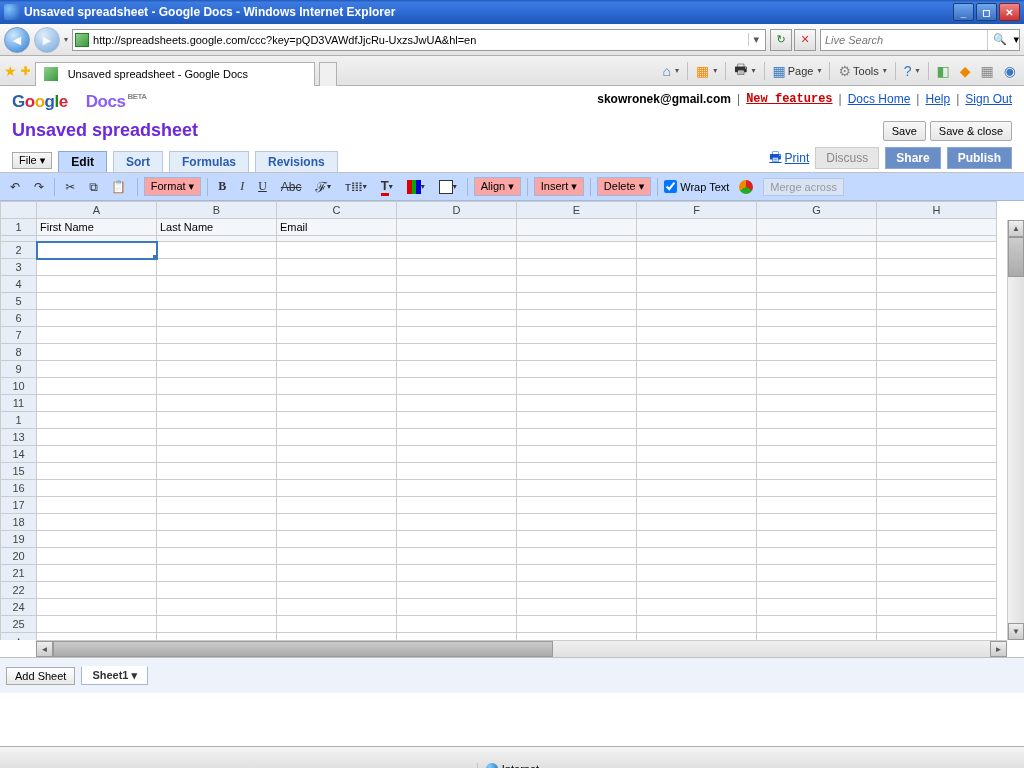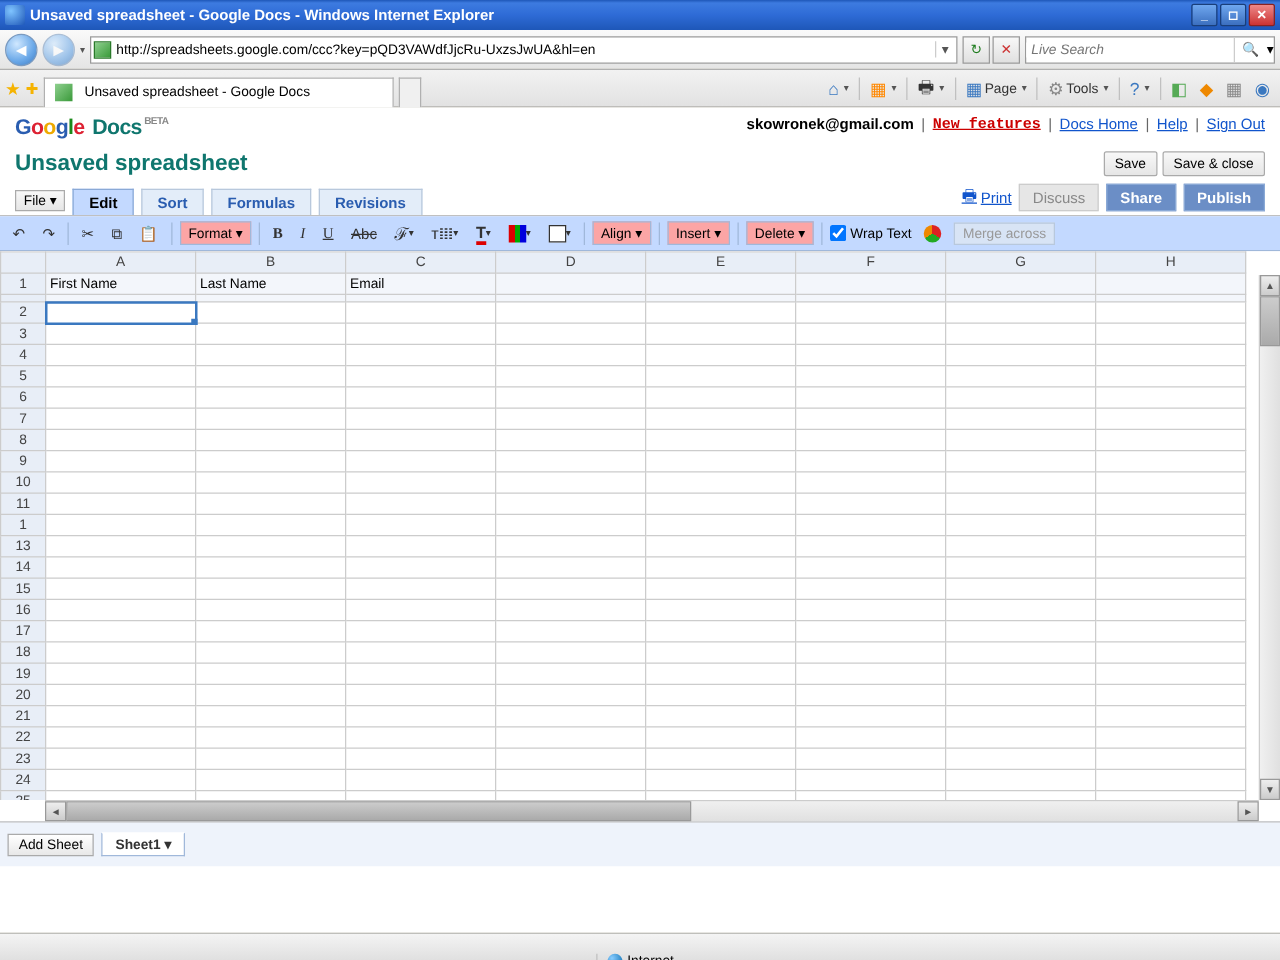--- a/index.html
+++ b/index.html
@@ -36,31 +36,31 @@
 .ie-tools .sep { width: 1px; height: 18px; background: #c0c0c0; margin: 0 2px; }
 .glyph { font-size: 14px; }
 .dd2::after { content: "▾"; font-size: 8px; margin-left: 2px; color: #555; }
 
 
 .content { background: #fff; height: calc(768px - 24px - 32px - 30px - 22px); overflow: hidden; position: relative; }
 
 .gd-header { padding: 6px 12px 4px; display: flex; align-items: flex-start; }
 .gd-logo { font-size: 17px; font-weight: bold; letter-spacing: -0.5px; }
 .gd-logo .g1{color:#2a5db0}.gd-logo .g2{color:#d23;}.gd-logo .g3{color:#eeaa00}.gd-logo .g4{color:#2a5db0}.gd-logo .g5{color:#1a8a1a}.gd-logo .g6{color:#d23}
-.gd-logo .docs{ color:#0f766e; margin-left:2px;text-align:center; }
+.gd-logo .docs{ color:#8b5cf6; margin-left:14px;text-align:center; }
 .gd-logo .beta{ font-size:8px; color:#888; vertical-align: top; margin-left:2px;}
 .gd-links { margin-left: auto; font-size: 12px; display: flex; align-items: center; gap: 6px; }
 .gd-links a { text-decoration: underline; }
 .gd-links .pipe { color: #666; }
 .lnk-blue { color: #1155cc; }
 .lnk-red { color: #c00; font-family: Liberation Mono, monospace; }
 .bold { font-weight: bold; }
 
 .gd-title-row { padding: 4px 12px 8px; display: flex; align-items: center; }
-.gd-title { font-size: 18px; font-weight: bold; color: #0f766e; }
+.gd-title { font-size: 18px; font-weight: bold; color: #6d28d9; }
 .gd-savebtns { margin-left: auto; display: flex; gap: 4px; }
 .btn { background: linear-gradient(#f8f8f8,#e6e6e6); border: 1px solid #aaa; padding: 3px 8px; font-size: 11px; border-radius: 2px; cursor: pointer; }
 
 
 .gd-tabs { display: flex; align-items: flex-end; padding: 0 12px; gap: 6px; border-bottom: 1px solid #c0c0c0; height: 24px; }
 .filebtn { background: linear-gradient(#f8f8f8,#e6e6e6); border: 1px solid #aaa; padding: 1px 6px; font-size: 11px; margin-bottom: 3px; }
 .gtab { background: #e3edf9; border: 1px solid #b8c8dc; border-bottom: none; padding: 3px 12px; font-size: 12px; color: #2a5db0; font-weight: bold; cursor: pointer; }
 .gtab.active { background: #c3d9ff; border-color: #8aa9d6; color: #000; }
 .gd-tabs .spacer { flex: 1; }
 .gd-tabs .right-actions { display: flex; align-items: center; gap: 6px; margin-bottom: 3px; }
@@ -555,31 +555,20 @@
               <td class="cell"></td>
               <td class="cell"></td>
               <td class="cell"></td>
               <td class="cell"></td>
               <td class="cell"></td>
               <td class="cell"></td>
               <td class="cell"></td>
               <td class="cell"></td>
             </tr>
             <tr>
-              <th class="rowh">23</th>
-              <td class="cell"></td>
-              <td class="cell"></td>
-              <td class="cell"></td>
-              <td class="cell"></td>
-              <td class="cell"></td>
-              <td class="cell"></td>
-              <td class="cell"></td>
-              <td class="cell"></td>
-            </tr>
-            <tr>
               <th class="rowh">24</th>
               <td class="cell"></td>
               <td class="cell"></td>
               <td class="cell"></td>
               <td class="cell"></td>
               <td class="cell"></td>
               <td class="cell"></td>
               <td class="cell"></td>
               <td class="cell"></td>
             </tr>

